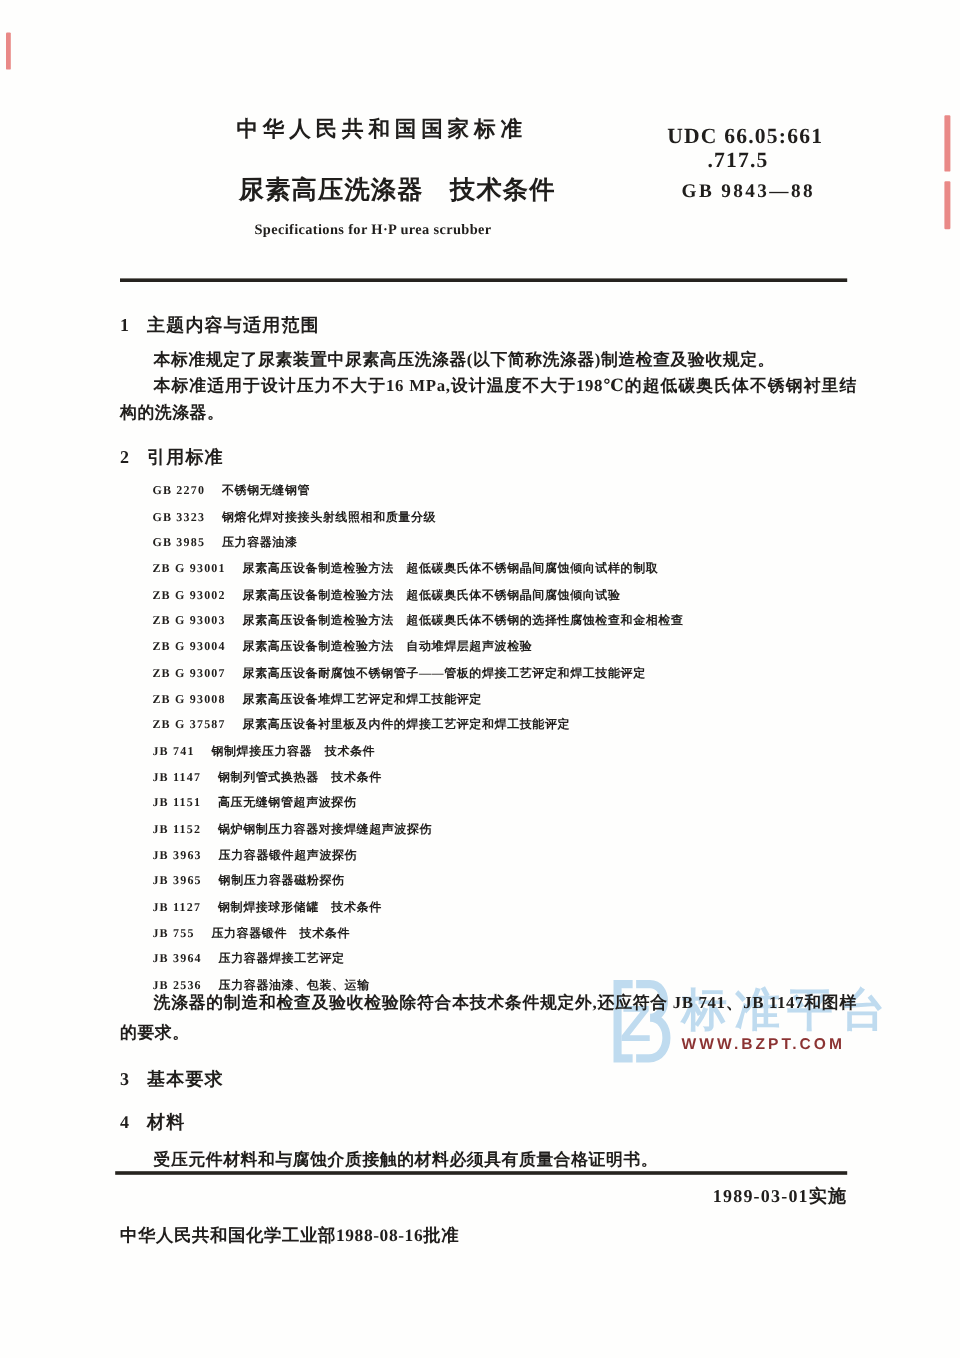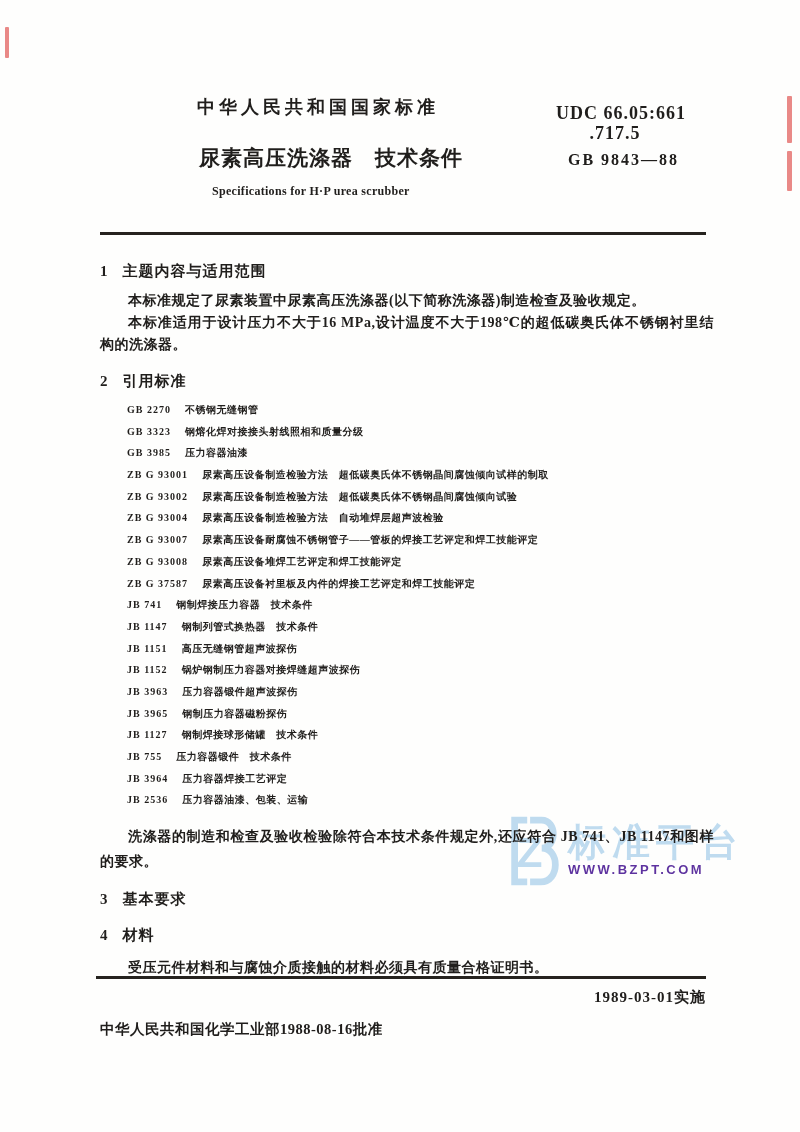--- a/index.html
+++ b/index.html
@@ -35,21 +35,21 @@
   .sec4-p{left:100px;top:957px;}
   
   .rule-bottom{left:96px;top:976px;width:610px;height:3px;background:#26231f;}
   .footer-left{left:100px;top:1020px;font-size:14.5px;font-weight:bold;letter-spacing:.5px;white-space:nowrap;}
   .footer-right{left:592px;top:988px;width:114px;text-align:right;font-size:15px;font-weight:bold;letter-spacing:1px;white-space:nowrap;}
   
   .watermark{left:504px;top:812px;display:flex;align-items:flex-start;z-index:1;opacity:.9;}
   .wm-col{margin-left:6px;margin-top:10px;}
   .wm-text{font-size:38px;font-weight:bold;color:#b9d8ee;letter-spacing:6px;line-height:40px;white-space:nowrap;
            font-family:"Liberation Sans","DejaVu Sans",sans-serif;}
-  .wm-url{font-size:13px;font-weight:bold;color:#4c1d95;letter-spacing:2.5px;margin-top:0;white-space:nowrap;
+  .wm-url{font-size:13px;font-weight:bold;color:#7f1d1d;letter-spacing:2.5px;margin-top:0;white-space:nowrap;
           font-family:"Liberation Sans","DejaVu Sans",sans-serif;}
   
   .red-mark{background:#e2625f;border-radius:1px;opacity:.75;}
   .mark-tl{left:5px;top:27px;width:4px;height:31px;}
   .mark-r1{left:787px;top:96px;width:5px;height:47px;}
   .mark-r2{left:787px;top:151px;width:5px;height:40px;}
 </style>
 </head>
 <body>
 
@@ -89,20 +89,21 @@
 
   <div class="abs sec-h sec2-h">
     <span class="num">2</span><span>引用标准</span>
   </div>
   <ul class="abs refs">
     <li><span class="ref-code">GB 2270</span><span>不锈钢无缝钢管</span></li>
     <li><span class="ref-code">GB 3323</span><span>钢熔化焊对接接头射线照相和质量分级</span></li>
     <li><span class="ref-code">GB 3985</span><span>压力容器油漆</span></li>
     <li><span class="ref-code">ZB G 93001</span><span>尿素高压设备制造检验方法　超低碳奥氏体不锈钢晶间腐蚀倾向试样的制取</span></li>
     <li><span class="ref-code">ZB G 93002</span><span>尿素高压设备制造检验方法　超低碳奥氏体不锈钢晶间腐蚀倾向试验</span></li>
+    <li><span class="ref-code">ZB G 93003</span><span>尿素高压设备制造检验方法　超低碳奥氏体不锈钢的选择性腐蚀检查和金相检查</span></li>
     <li><span class="ref-code">ZB G 93004</span><span>尿素高压设备制造检验方法　自动堆焊层超声波检验</span></li>
     <li><span class="ref-code">ZB G 93007</span><span>尿素高压设备耐腐蚀不锈钢管子——管板的焊接工艺评定和焊工技能评定</span></li>
     <li><span class="ref-code">ZB G 93008</span><span>尿素高压设备堆焊工艺评定和焊工技能评定</span></li>
     <li><span class="ref-code">ZB G 37587</span><span>尿素高压设备衬里板及内件的焊接工艺评定和焊工技能评定</span></li>
     <li><span class="ref-code">JB 741</span><span>钢制焊接压力容器　技术条件</span></li>
     <li><span class="ref-code">JB 1147</span><span>钢制列管式换热器　技术条件</span></li>
     <li><span class="ref-code">JB 1151</span><span>高压无缝钢管超声波探伤</span></li>
     <li><span class="ref-code">JB 1152</span><span>锅炉钢制压力容器对接焊缝超声波探伤</span></li>
     <li><span class="ref-code">JB 3963</span><span>压力容器锻件超声波探伤</span></li>
     <li><span class="ref-code">JB 3965</span><span>钢制压力容器磁粉探伤</span></li>

